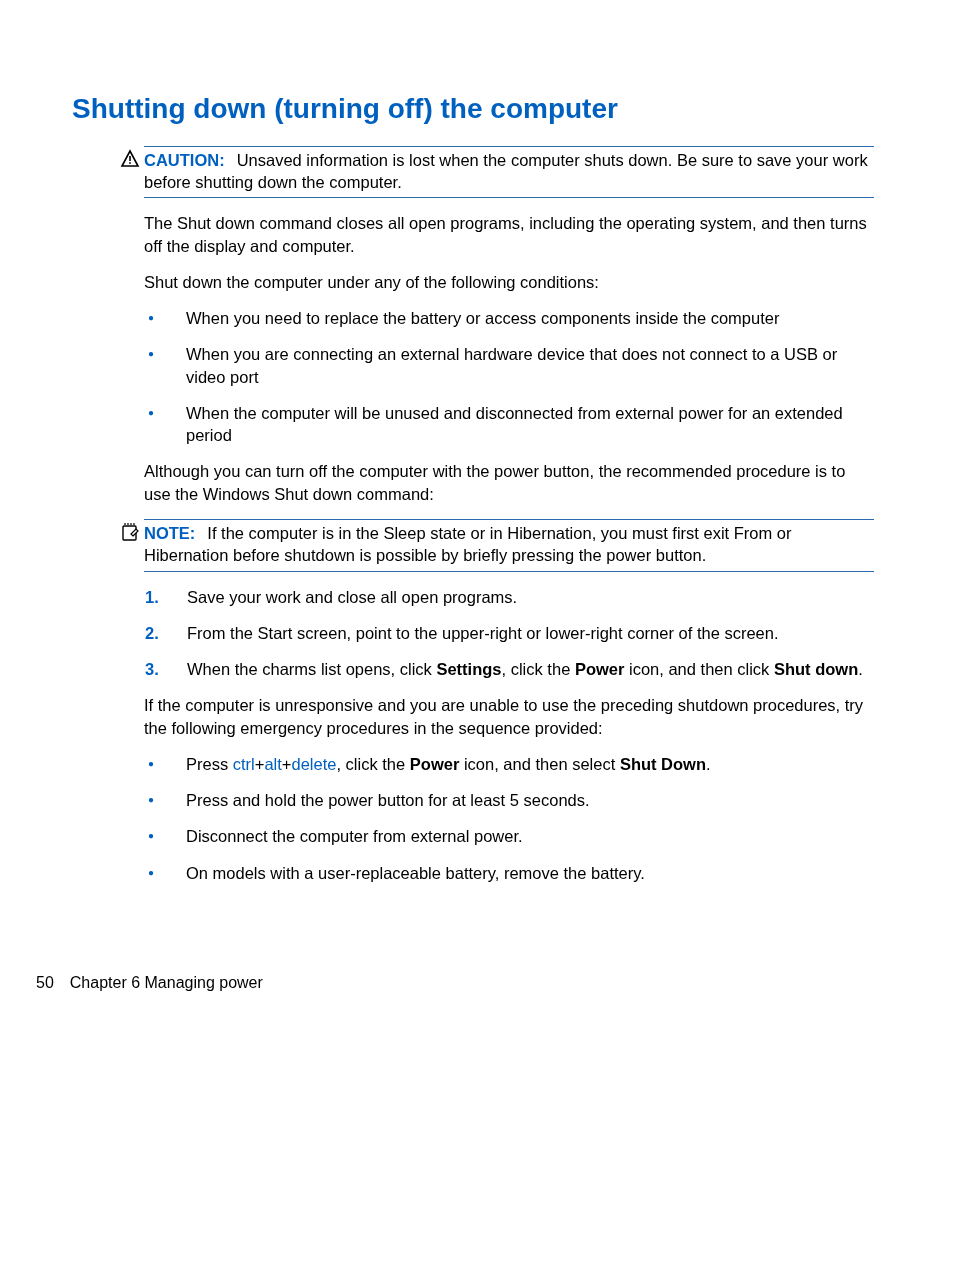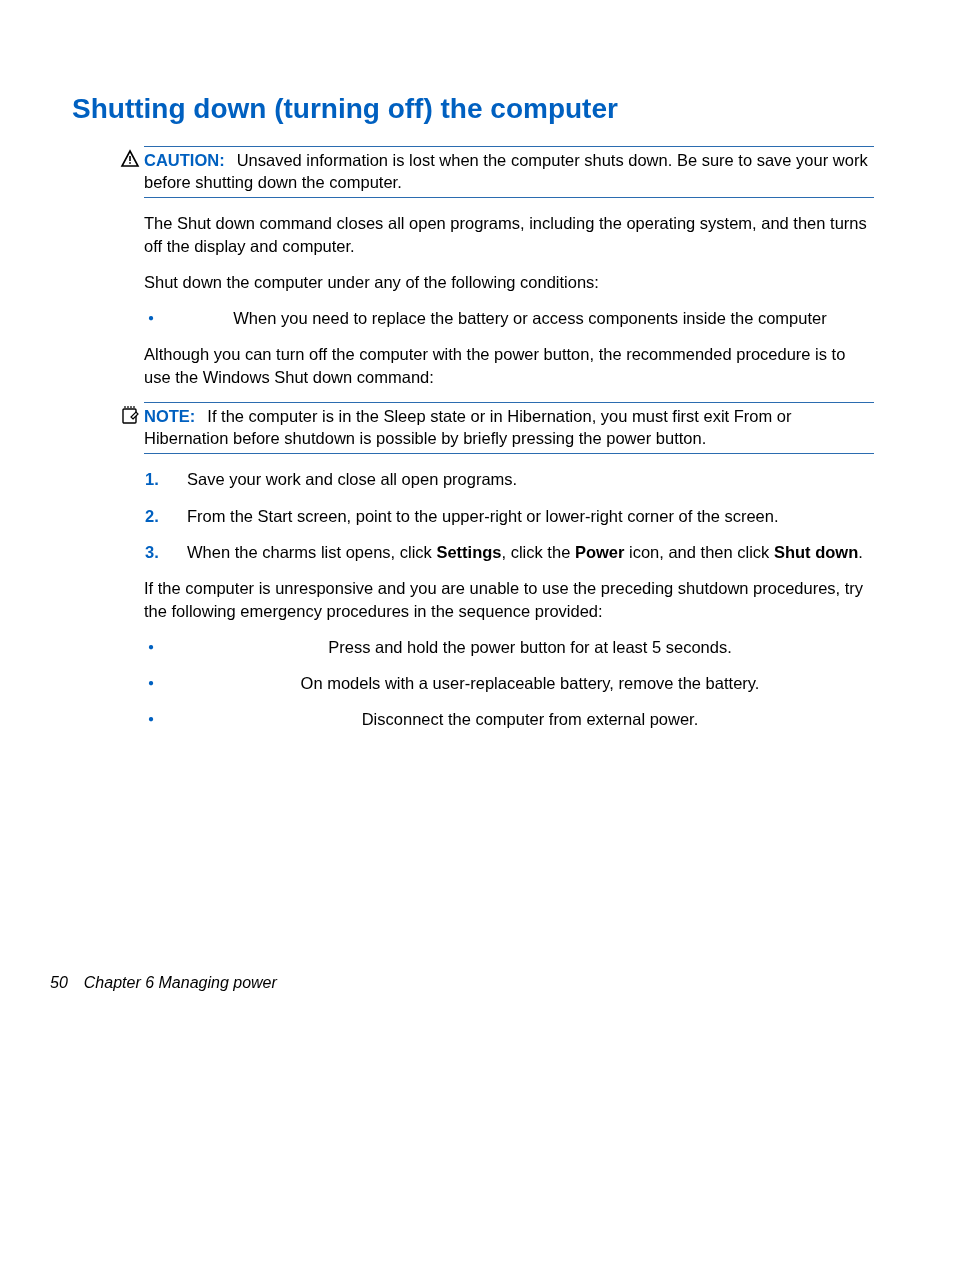--- a/index.html
+++ b/index.html
@@ -52,21 +52,20 @@
   p { margin: 0 0 14px 0; }
   ul.bullets, ol.steps {
     margin: 0 0 14px 0;
     padding: 0 0 0 42px;
   }
   ul.bullets { list-style: none; }
   ul.bullets li {
     position: relative;
     margin: 2px 0 14px 0;
     padding-left: 0;
-    text-align: center;
   }
   ul.bullets li::before {
     content: "●";
     color: #0060c0;
     font-size: 10px;
     position: absolute;
     left: -38px;
     top: 4px;
   }
   ol.steps { list-style: none; counter-reset: step; }
@@ -81,23 +80,22 @@
     font-weight: bold;
     position: absolute;
     left: -42px;
     top: 0;
   }
   .kbd { color: #0060c0; }
   .bold { font-weight: bold; }
   .footer {
     position: absolute;
     bottom: 58px;
-    left: 50px;
+    left: 36px;
     font-size: 16px;
-    font-style: italic;
   }
   .footer .pg { margin-right: 16px; }
 </style>
 </head>
 <body>
 
 <div class="page">
 
   <h1 class="title">Shutting down (turning off) the computer</h1>
 
@@ -112,20 +110,22 @@
         </svg>
       </span>
       <span class="admon-label">CAUTION:</span><span>Unsaved information is lost when the computer shuts down. Be sure to save your work before shutting down the computer.</span>
     </div>
 
     <p>The Shut down command closes all open programs, including the operating system, and then turns off the display and computer.</p>
     <p>Shut down the computer under any of the following conditions:</p>
 
     <ul class="bullets">
       <li>When you need to replace the battery or access components inside the computer</li>
+      <li>When you are connecting an external hardware device that does not connect to a USB or video port</li>
+      <li>When the computer will be unused and disconnected from external power for an extended period</li>
     </ul>
 
     <p>Although you can turn off the computer with the power button, the recommended procedure is to use the Windows Shut down command:</p>
 
     <div class="admonition">
       <span class="admon-icon">
         <svg viewBox="0 0 20 20" width="20" height="20">
           <rect x="3" y="4" width="13" height="14" rx="1" fill="none" stroke="#000" stroke-width="1.4"></rect>
           <path d="M5 3 L5 1 M8 3 L8 1 M11 3 L11 1 M14 3 L14 1" stroke="#000" stroke-width="1.2"></path>
           <path d="M13 14 L18 9 L16 7 L11 12 Z" fill="#fff" stroke="#000" stroke-width="1.2"></path>
@@ -138,23 +138,26 @@
       <li>Save your work and close all open programs.</li>
       <li>From the Start screen, point to the upper-right or lower-right corner of the screen.</li>
       <li>
         <span>When the charms list opens, click </span><span class="bold">Settings</span><span>, click the </span><span class="bold">Power</span><span> icon, and then click </span><span class="bold">Shut down</span><span>.</span>
       </li>
     </ol>
 
     <p>If the computer is unresponsive and you are unable to use the preceding shutdown procedures, try the following emergency procedures in the sequence provided:</p>
 
     <ul class="bullets">
+      <li>
+        <span>Press </span><span class="kbd">ctrl</span><span>+</span><span class="kbd">alt</span><span>+</span><span class="kbd">delete</span><span>, click the </span><span class="bold">Power</span><span> icon, and then select </span><span class="bold">Shut Down</span><span>.</span>
+      </li>
       <li>Press and hold the power button for at least 5 seconds.</li>
+      <li>Disconnect the computer from external power.</li>
       <li>On models with a user-replaceable battery, remove the battery.</li>
-      <li>Disconnect the computer from external power.</li>
     </ul>
 
   </div>
 
   <div class="footer">
     <span class="pg">50</span><span>Chapter 6   Managing power</span>
   </div>
 
 </div>
 

